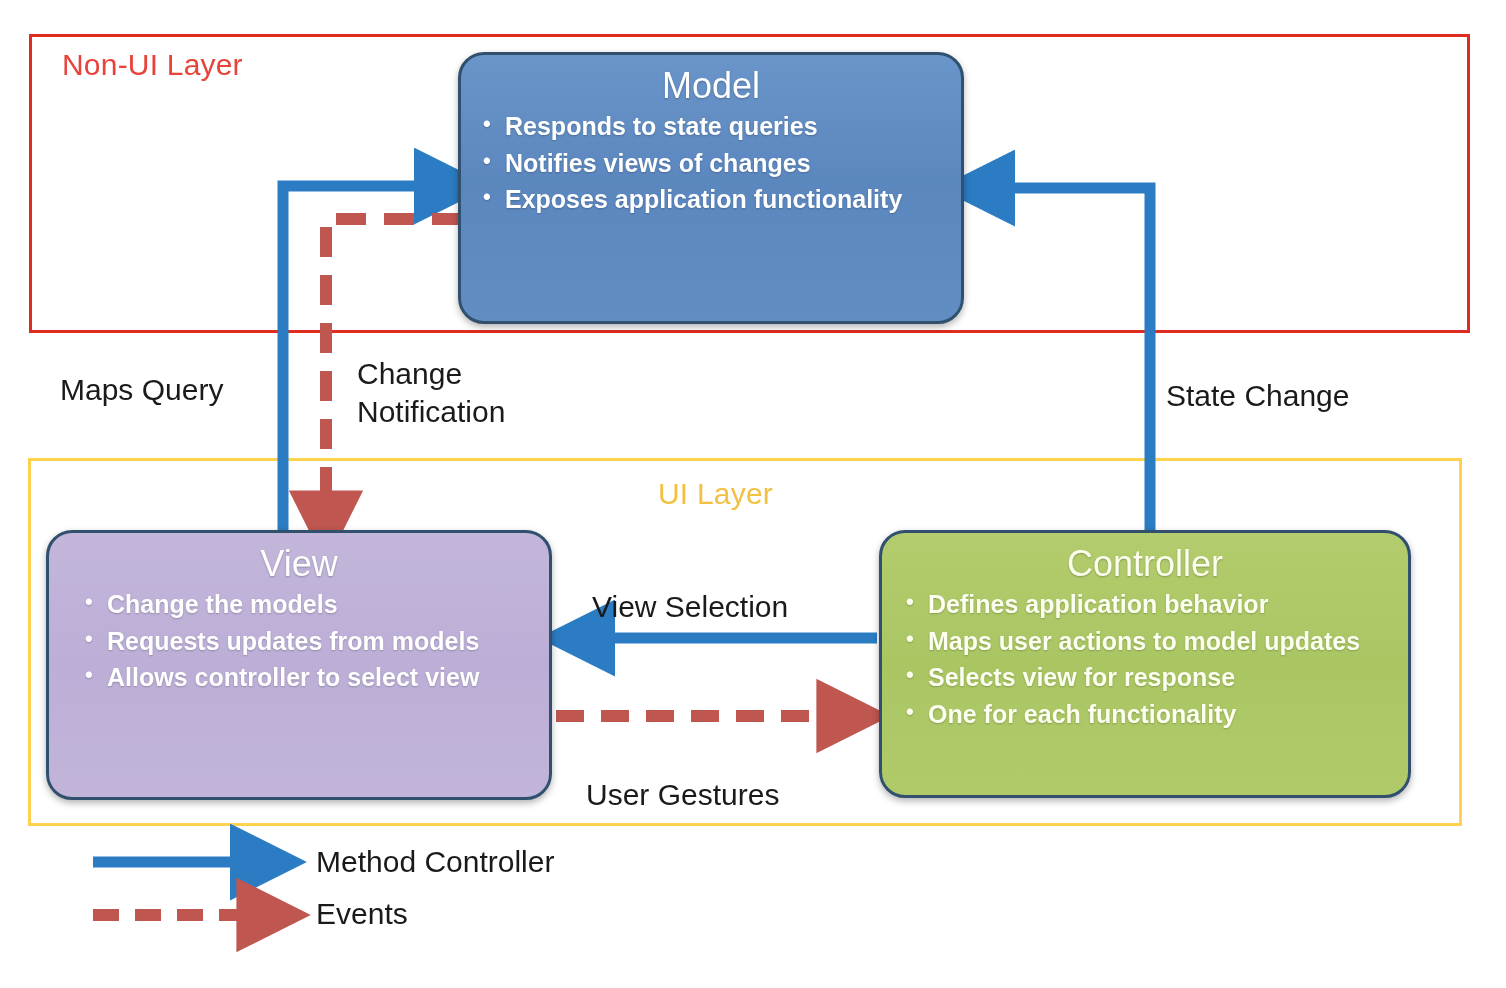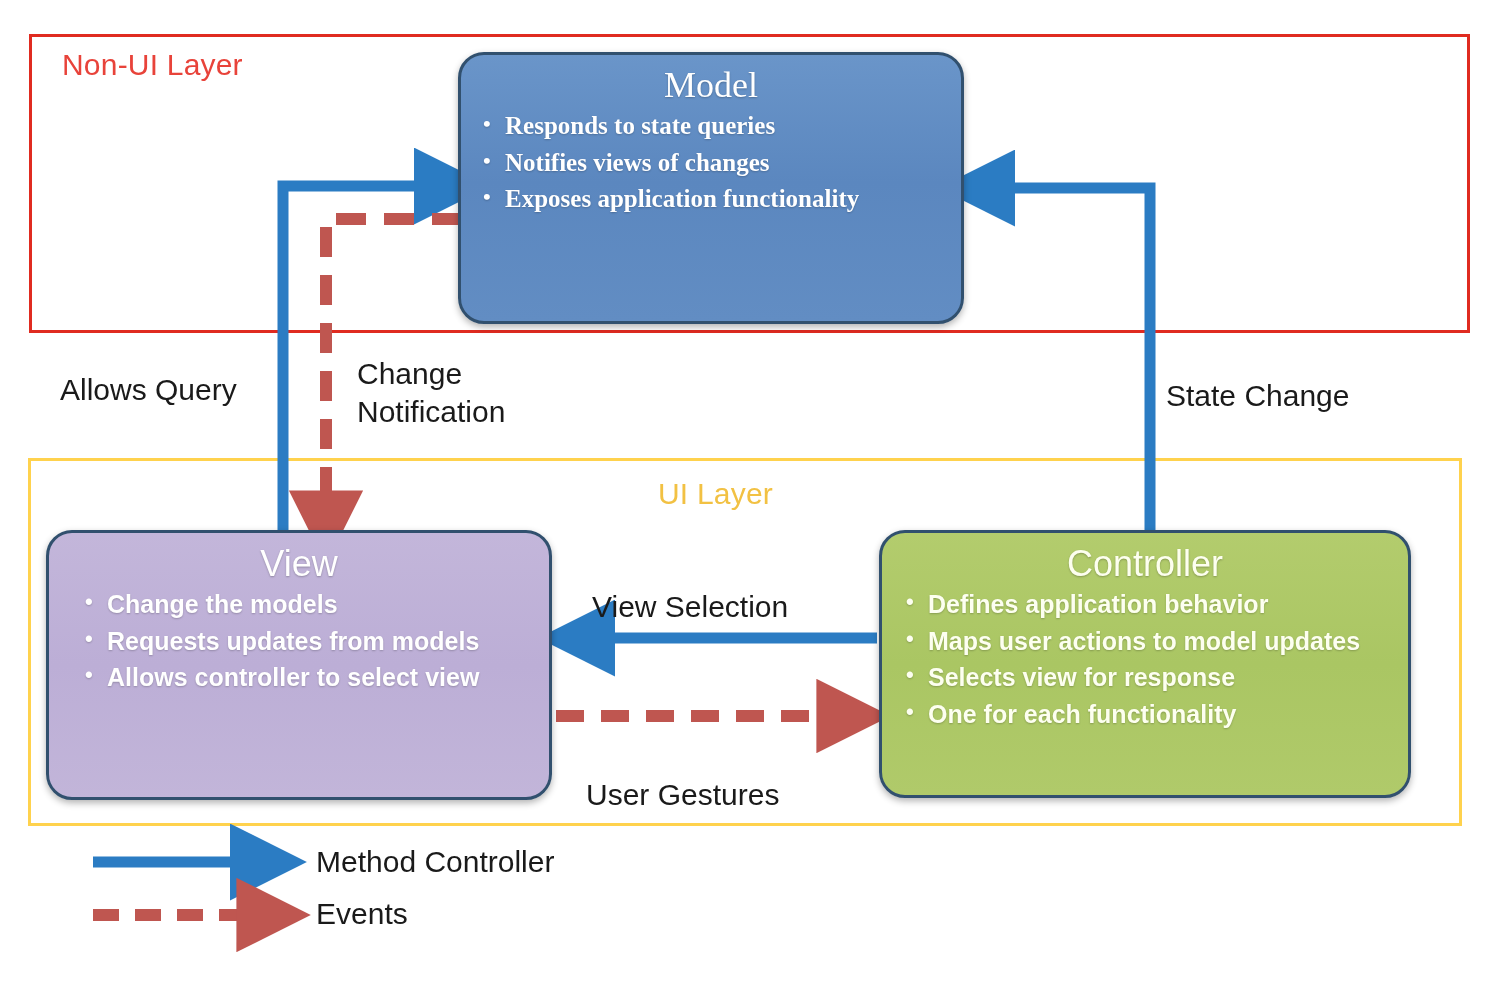--- a/index.html
+++ b/index.html
@@ -96,21 +96,20 @@
     position: absolute;
     left: 0;
     top: 0;
     font-size: 22px;
   }
 
   .box-model {
     left: 458px; top: 52px;
     width: 506px; height: 272px;
     background: linear-gradient(180deg, #6a95c9 0%, #5b87bf 48%, #628dc3 100%);
-    font-family: Liberation Serif, serif;
   }
   .box-model ul { padding-left: 22px; }
 
   .box-view {
     left: 46px; top: 530px;
     width: 506px; height: 270px;
     background: linear-gradient(180deg, #c3b6da 0%, #bcaed6 50%, #c2b5d9 100%);
   }
   .box-view ul { padding-left: 36px; }
 
@@ -221,21 +220,21 @@
   <div class="box box-controller">
     <span class="title">Controller</span>
     <ul>
       <li>Defines application behavior</li>
       <li>Maps user actions to model updates</li>
       <li>Selects view for response</li>
       <li>One for each functionality</li>
     </ul>
   </div>
 
-  <div class="conn-label lbl-state-query">Allows Query</div>
+  <div class="conn-label lbl-state-query">Maps Query</div>
 
   <div class="conn-label lbl-change-notif">
     <div>Change</div>
     <div>Notification</div>
   </div>
 
   <div class="conn-label lbl-state-change">State Change</div>
 
   <div class="conn-label lbl-view-sel">View Selection</div>
 

